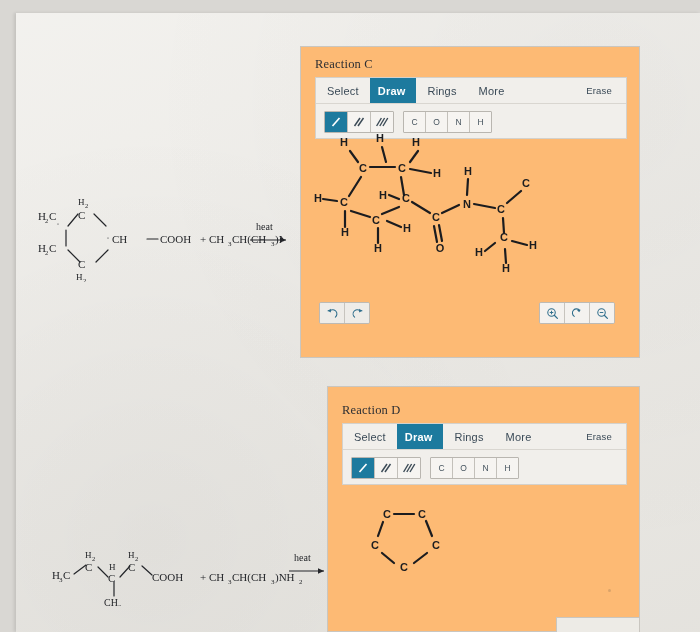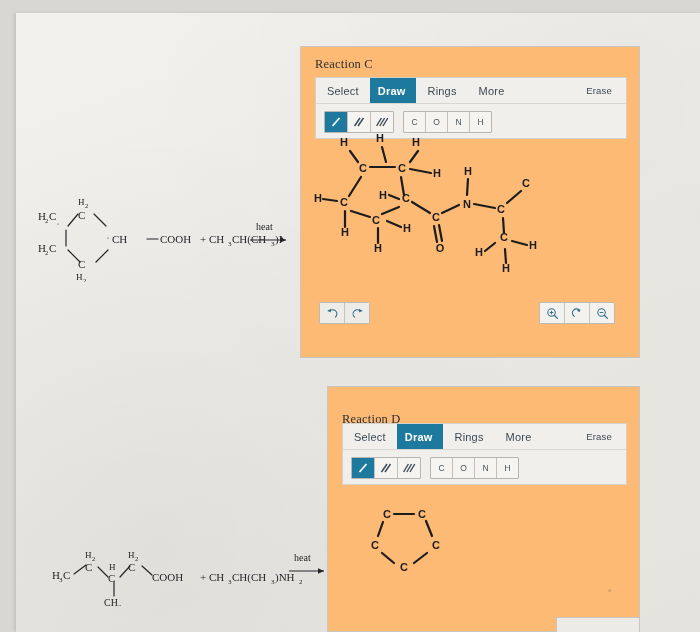--- a/index.html
+++ b/index.html
@@ -469,21 +469,21 @@
             <line x1="10.2" y1="10.2" x2="14" y2="14" stroke="#2f6e8c" stroke-width="1.5" stroke-linecap="round"></line>
             <line x1="4.6" y1="6.8" x2="9" y2="6.8" stroke="#2f6e8c" stroke-width="1.2"></line>
           </svg>
         </div>
       </div>
     </div>
   </div>
 
   <div class="panel" style="left:327px; top:386px; width:313px; height:246px;">
 
-    <div class="panel-title" style="position:absolute; left:14px; top:25px;">Reaction D</div>
+    <div class="panel-title" style="position:absolute; left:14px; top:16px;">Reaction D</div>
 
     <div class="editor" style="left:14px; top:36px; width:285px; height:62px;">
 
       <div class="tab-row">
         <div class="tab">Select</div>
         <div class="tab active">Draw</div>
         <div class="tab">Rings</div>
         <div class="tab">More</div>
         <div class="erase-btn">Erase</div>
       </div>

